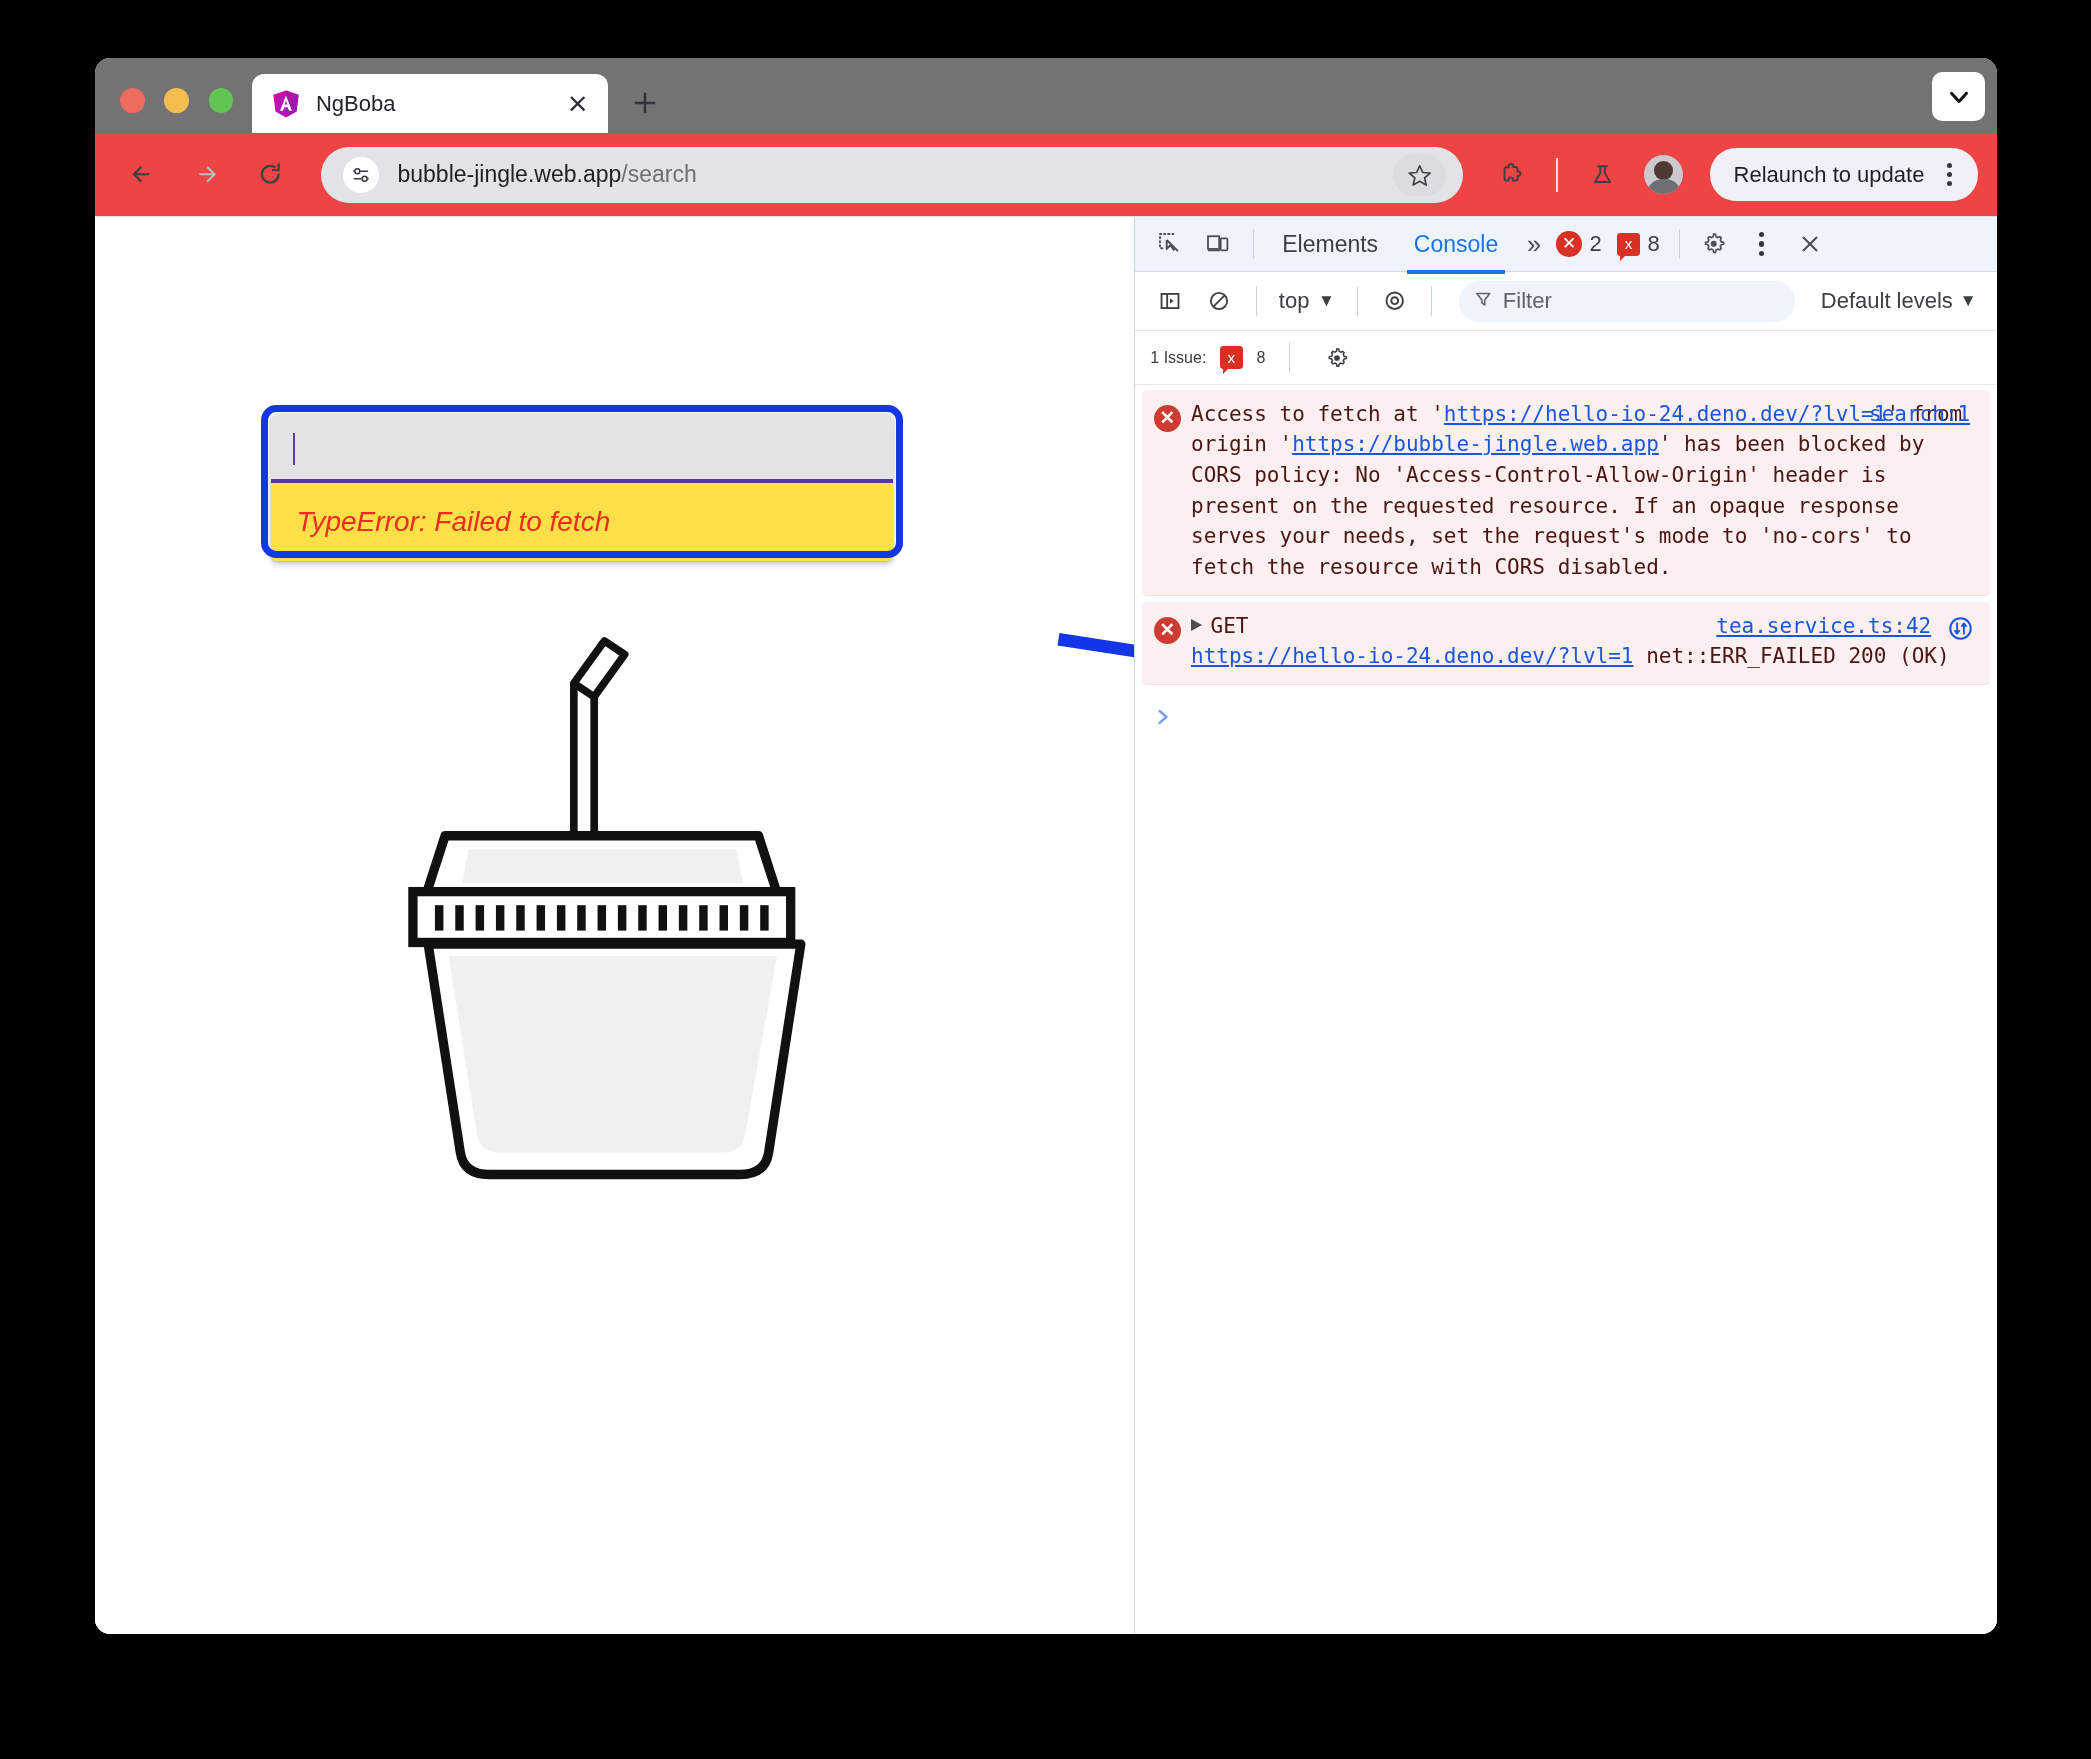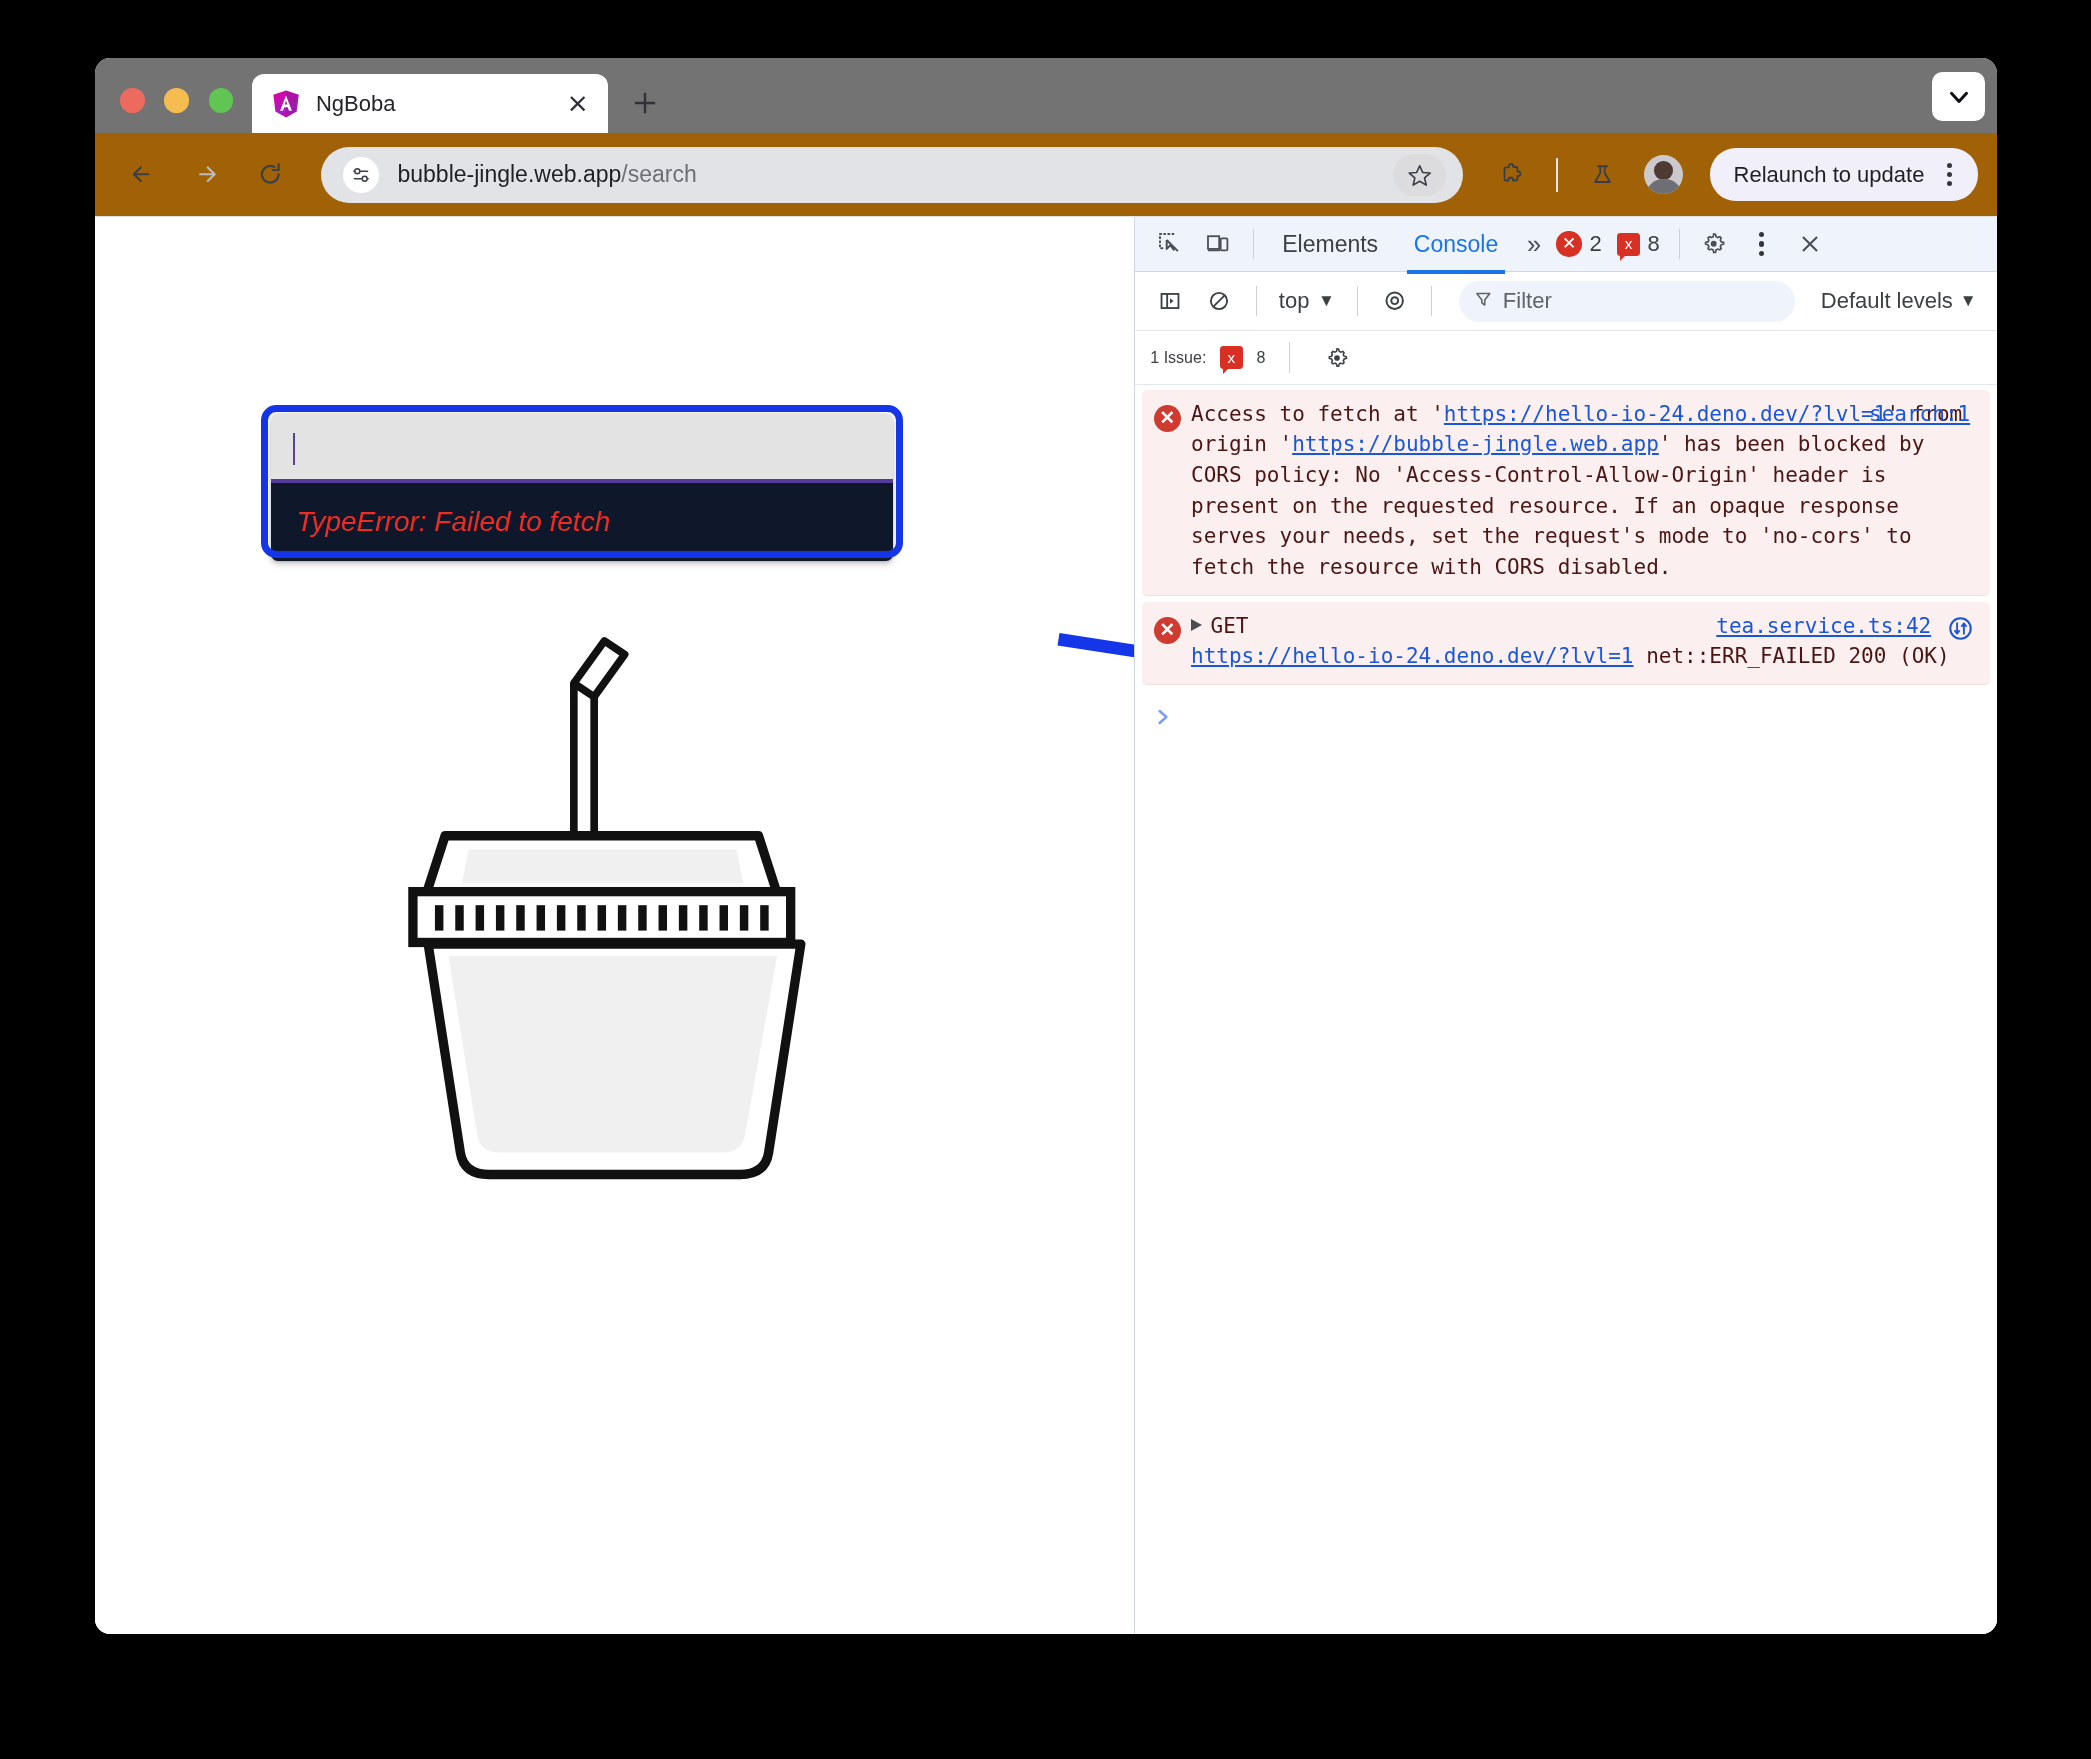--- a/index.html
+++ b/index.html
@@ -71,21 +71,21 @@
     width: 53px; height: 49px;
     margin: 0 12px 12px 0;
     background: #ffffff;
     border-radius: 10.2px;
     display: flex; align-items: center; justify-content: center;
   }
 
   
   .toolbar {
     height: 83px;
-    background: #a16207;
+    background: #ef4444;
     display: flex; align-items: center;
     padding: 0 18.6px 0 20.3px;
     gap: 11px;
   }
   .nav-btn {
     width: 53px; height: 53px;
     display: flex; align-items: center; justify-content: center;
     border-radius: 50%;
     color: #3b3e45;
   }
@@ -215,21 +215,21 @@
   }
   .caret {
     position: absolute; left: 22px; top: 18.6px;
     width: 1.7px; height: 32px;
     background: #5a3f9e;
   }
   .error-row {
     height: 78px;
     display: flex; align-items: center;
     padding-left: 25.4px;
-    background: #0f172a;
+    background: #fde047;
   }
   .error-text {
     font-size: 28px;
     font-style: italic;
     color: #ec2d23;
   }
   .arrow-wrap { position: absolute; left: 958px; top: 407px; }
 
   .boba-wrap {
     position: absolute;

